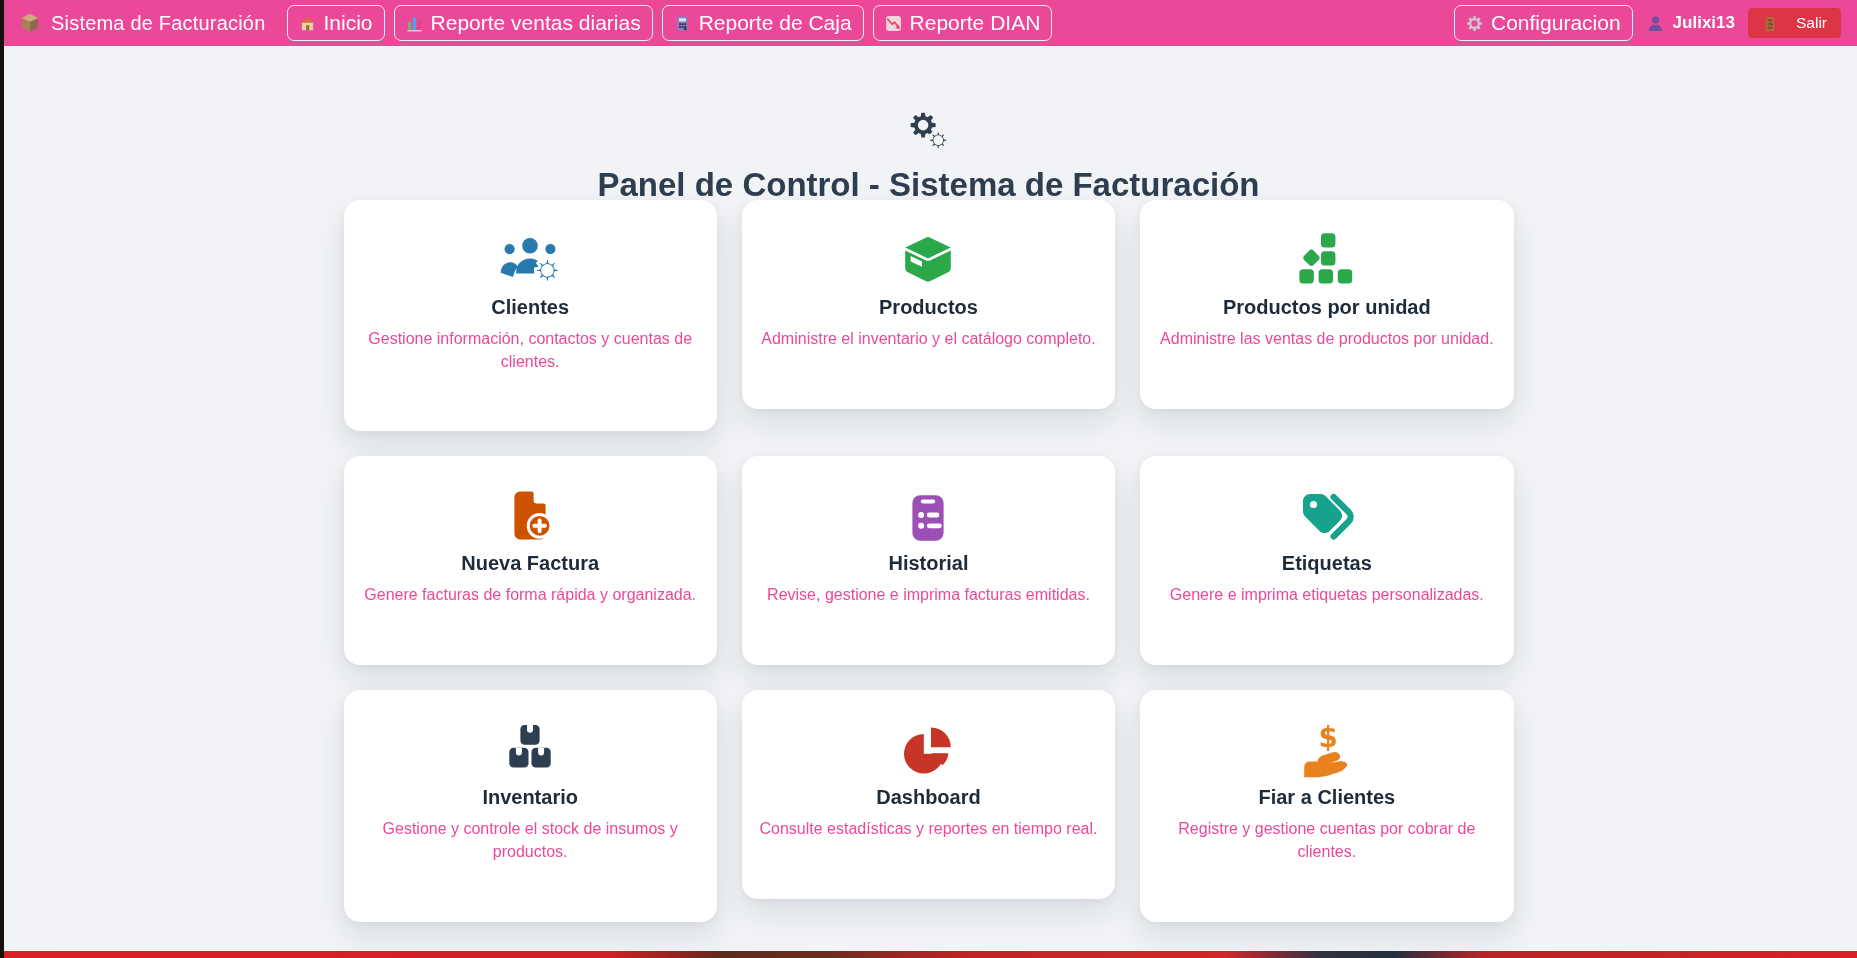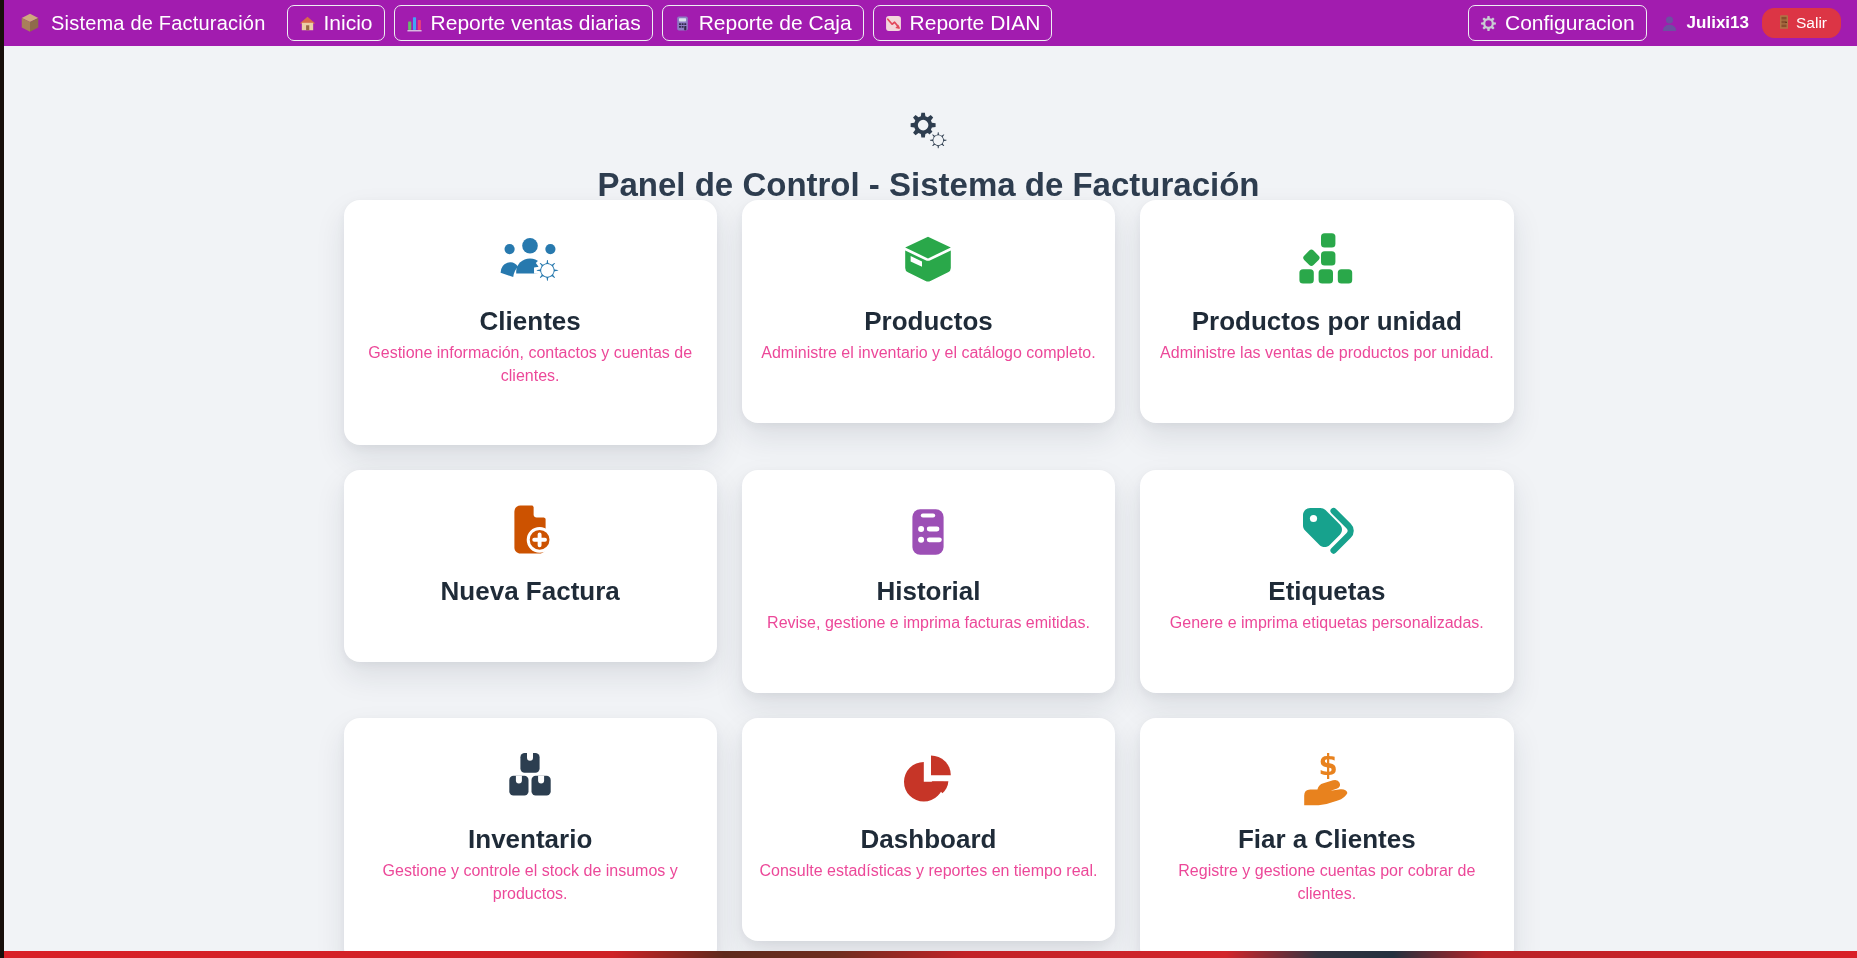--- a/index.html
+++ b/index.html
@@ -7,56 +7,56 @@
   body {
     width:1857px; height:958px; overflow:hidden; position:relative;
     background:#f1f3f6;
     font-family:"Liberation Sans", "DejaVu Sans", sans-serif;
   }
   
   .left-edge { position:fixed; left:0; top:0; width:4px; height:958px; background:#170f0a; z-index:90; }
 
   
   .navbar {
-    height:46px; background:#a21caf; display:flex; align-items:center;
+    height:46px; background:#ec4899; display:flex; align-items:center;
     padding:0 16px 0 19px; gap:9px; position:relative; z-index:10;
   }
   .brand { display:flex; align-items:center; gap:10px; color:#fff; font-size:20px; letter-spacing:.2px; white-space:nowrap; }
   .nav-menu { display:flex; align-items:center; gap:9px; margin-left:12px; }
   .nbtn {
     display:flex; align-items:center; gap:8px; padding:5px 11px;
     border:1px solid #eef0f2; border-radius:7px; background:transparent;
     color:#fff; font-size:21px; cursor:pointer; white-space:nowrap; font-family:inherit;
   }
   .nav-right { margin-left:auto; display:flex; align-items:center; gap:13px;padding-left:36px; }
   .user-chip { display:flex; align-items:flex-end; gap:8px; color:#fff; font-weight:bold; font-size:17px; }
   .logout-btn {
-    display:flex; align-items:flex-start; gap:4px; padding:5px 13px;
-    background:#dc3545; border:1px solid #dc3545; border-radius:12px;
+    display:flex; align-items:flex-end; gap:18px; padding:5px 13px;
+    background:#dc3545; border:1px solid #dc3545; border-radius:4px;
     color:#fff; font-size:15.5px; cursor:pointer; font-family:inherit;
   }
   .icon { display:inline-flex; line-height:0; }
 
   
   .page-title {
     display:flex; justify-content:flex-start; align-items:center; gap:14px;
     margin:0; padding-top:64px; height:110px;
     font-size:33px; font-weight:700; color:#2e3d4f;flex-direction:column;
   }
   .cards-grid {
     width:1170px; margin:44px auto 0;
     display:grid; grid-template-columns:repeat(3,1fr); gap:25px; align-items:start;
   }
   .card {
     background:#fff; border-radius:16px; text-align:center;
     padding:32px 14px 58px; cursor:pointer;
     box-shadow:0 14px 30px rgba(30,40,60,.10), 0 3px 8px rgba(30,40,60,.05);
   }
   .card-icon { height:62px; display:flex; justify-content:center; align-items:flex-start; }
-  .card-title { margin-top:14px; font-size:26px; font-weight:700; color:#1f2b38; line-height:26px; }
+  .card-title { margin-top:0; font-size:20px; font-weight:700; color:#1f2b38; line-height:26px; }
   .card-desc { margin-top:8px; font-size:16px; color:#ec4899; line-height:1.42; }
 
   
   .footer-bar {
     position:fixed; left:0; right:0; bottom:0; height:7px; z-index:80;
     background:linear-gradient(90deg,
       #d92027 0%, #cf2126 33%, #5e2a1c 39%, #6e2e1f 45%, #c22227 52%,
       #d3252b 66%, #333340 71%, #23303e 75%, #b92328 80%, #d92027 100%);
   }
 </style>
@@ -214,20 +214,21 @@
       <div class="card">
         <div class="card-icon">
           <svg viewBox="0 0 100 100" width="60" height="60">
             <path d="M24,16 C24,10 28.5,6 34,6 H54 L76,28 V76 C76,82 71.5,86 66,86 H34 C28.5,86 24,82 24,76 Z" fill="#cc5200"></path>
             <path d="M56,5 L77,26 H61 C58.2,26 56,23.8 56,21 Z" fill="#fff"></path>
             <circle cx="66" cy="63" r="19" fill="#cc5200" stroke="#fff" stroke-width="5"></circle>
             <path d="M66,54 v18 M57,63 h18" stroke="#fff" stroke-width="6.5" stroke-linecap="round"></path>
           </svg>
         </div>
         <div class="card-title">Nueva Factura</div>
+        <div class="card-desc">Genere facturas de forma rápida y organizada.</div>
       </div>
       <div class="card">
         <div class="card-icon">
           <svg viewBox="0 0 100 100" width="60" height="60">
             <rect x="24" y="12" width="52" height="76" rx="13" fill="#9c4fb5"></rect>
             <rect x="38" y="19" width="24" height="7" rx="3.5" fill="#fff"></rect>
             <circle cx="38.5" cy="45" r="5" fill="#fff"></circle>
             <rect x="48" y="41" width="21" height="8" rx="4" fill="#fff"></rect>
             <circle cx="38.5" cy="63" r="5" fill="#fff"></circle>
             <rect x="48" y="59" width="25" height="8" rx="4" fill="#fff"></rect>

